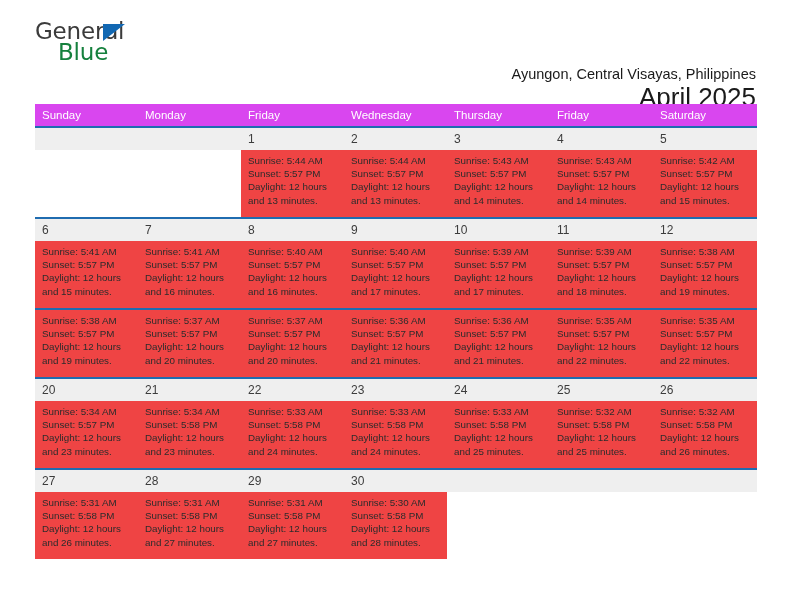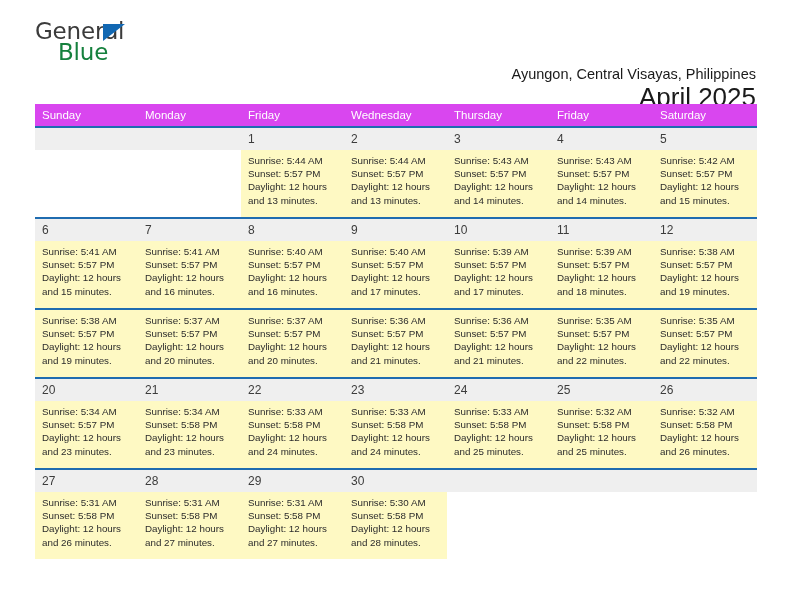--- a/index.html
+++ b/index.html
@@ -116,21 +116,21 @@
     font-size: 12px;
     color: #3c3c3c;
     padding: 4px 0 4px 7px;
     height: 12px;
     vertical-align: top;
   }
   .daynum-row td.empty {
     background: #efefef;
   }
   .info-row td {
-    background: #fef9c3;
+    background: #ef4444;
     font-size: 9.8px;
     line-height: 13.2px;
     color: #2c2c2c;
     padding: 4px 6px 9px 7px;
     vertical-align: top;
     height: 54px;
   }
   .info-row td.empty {
     background: #ffffff;
   }

